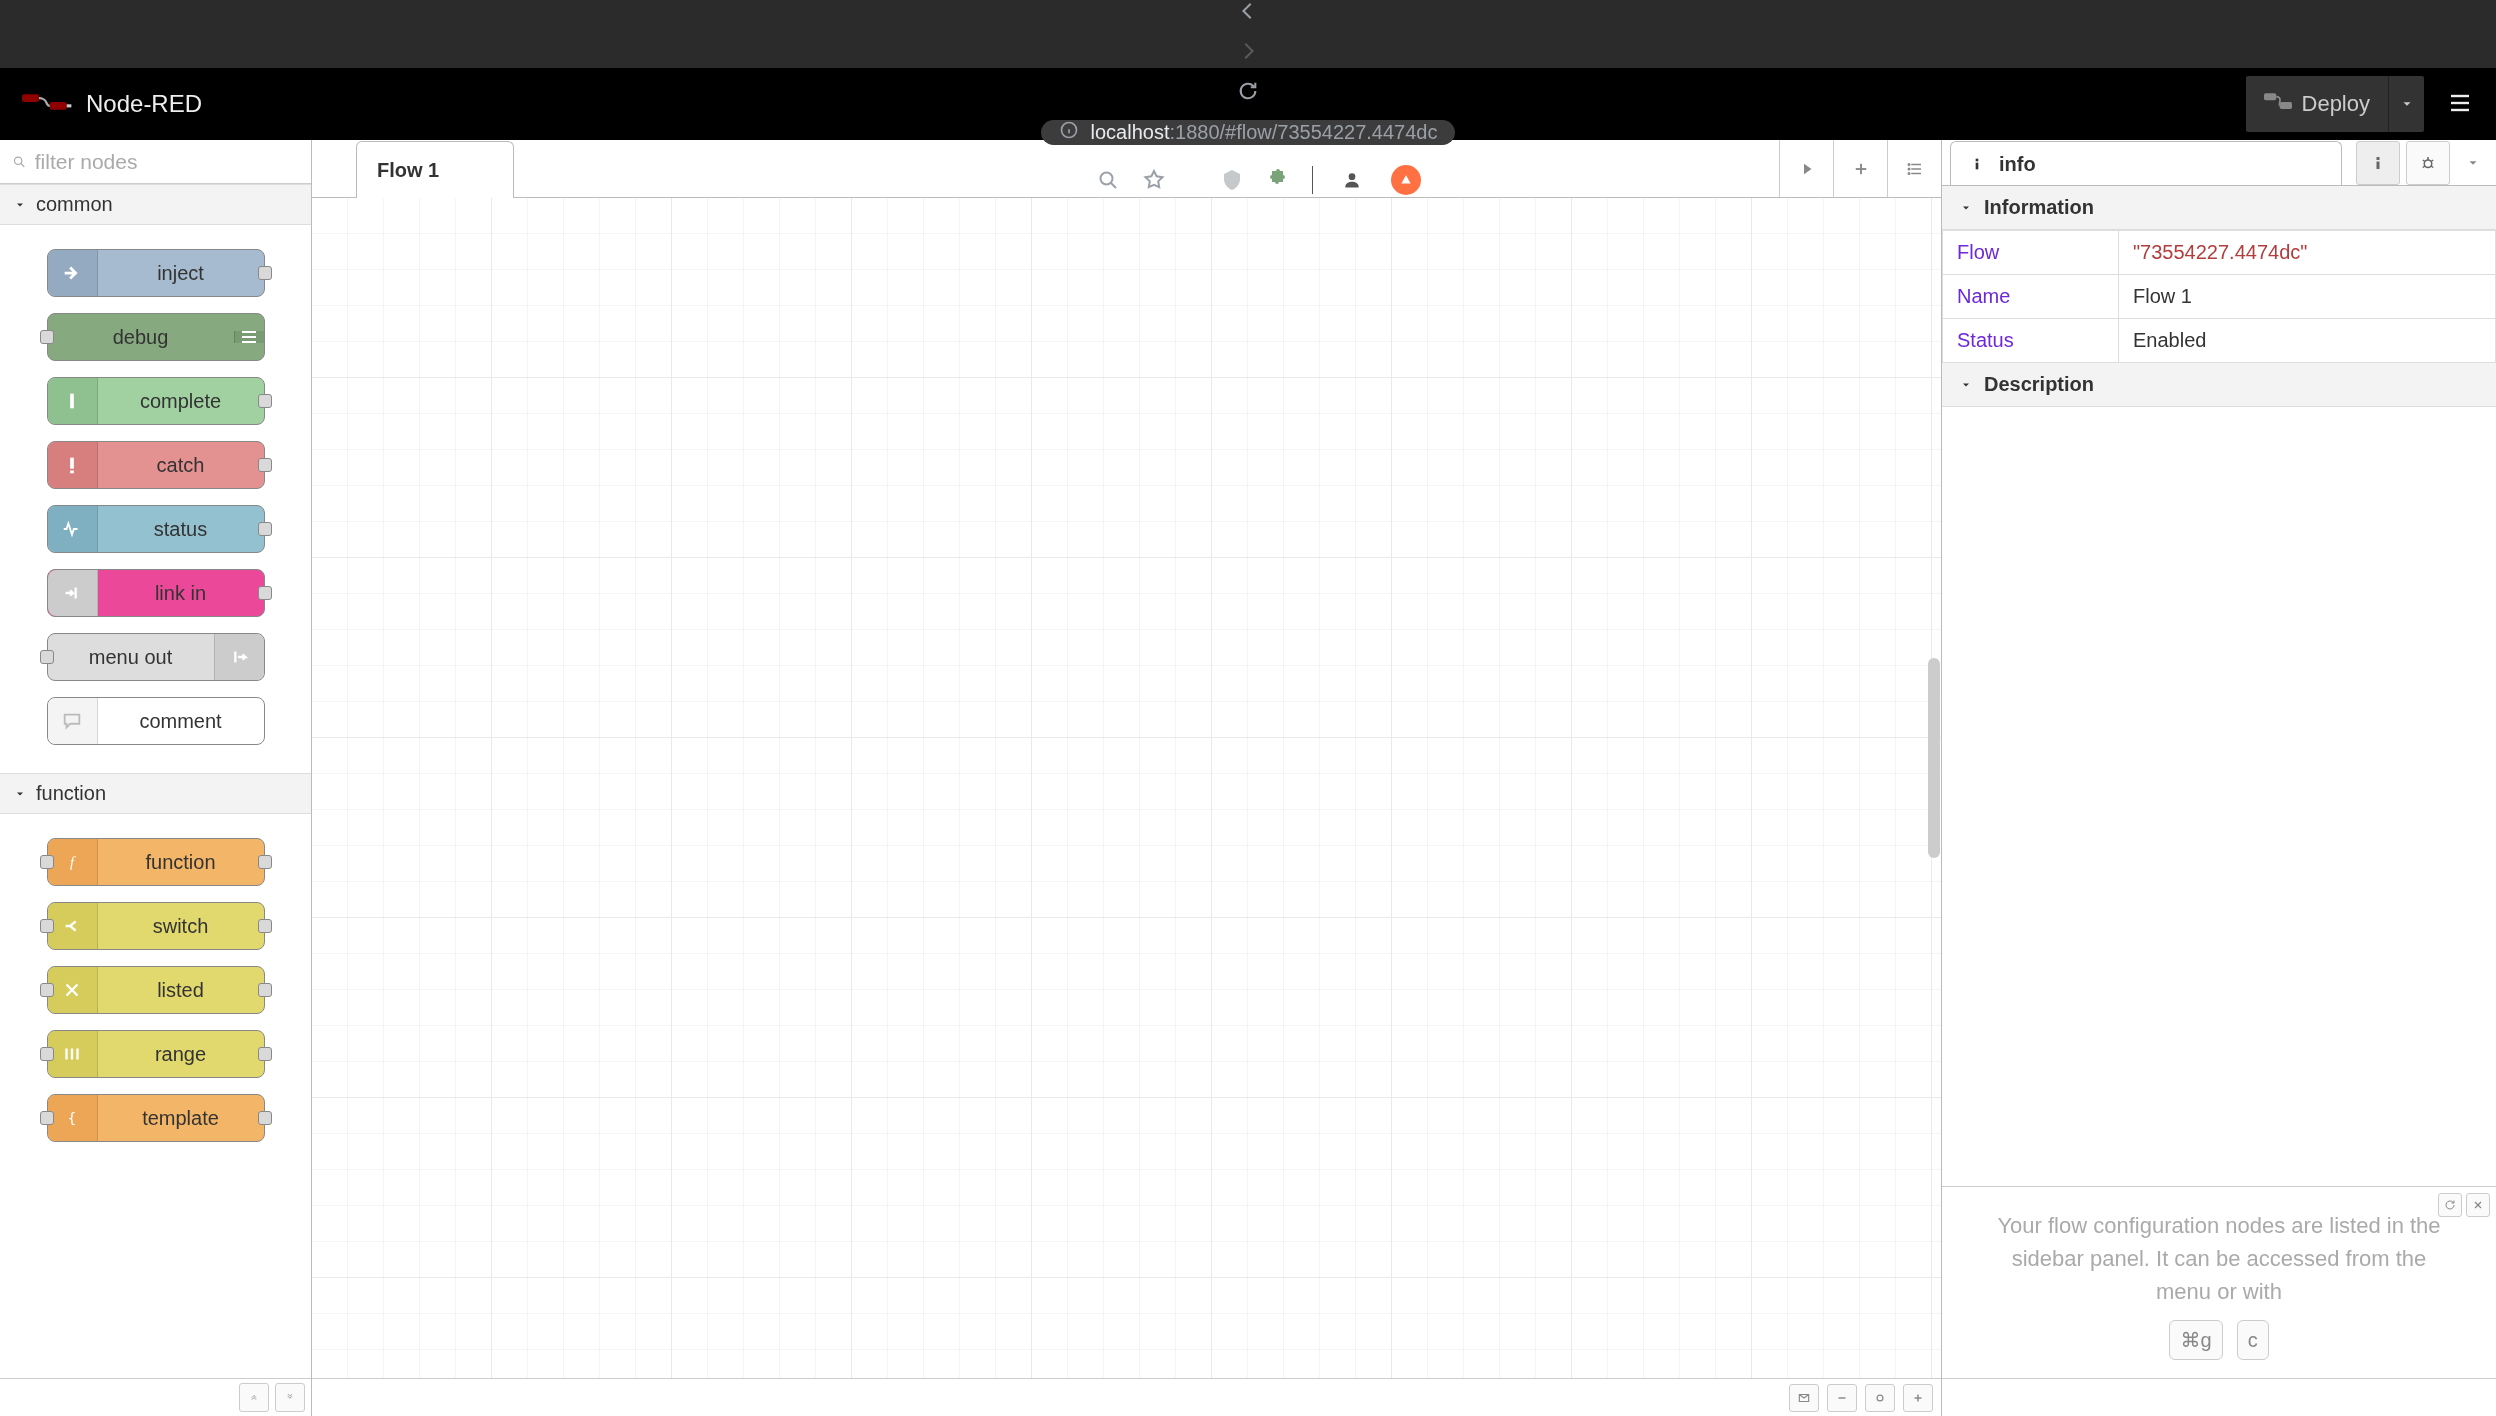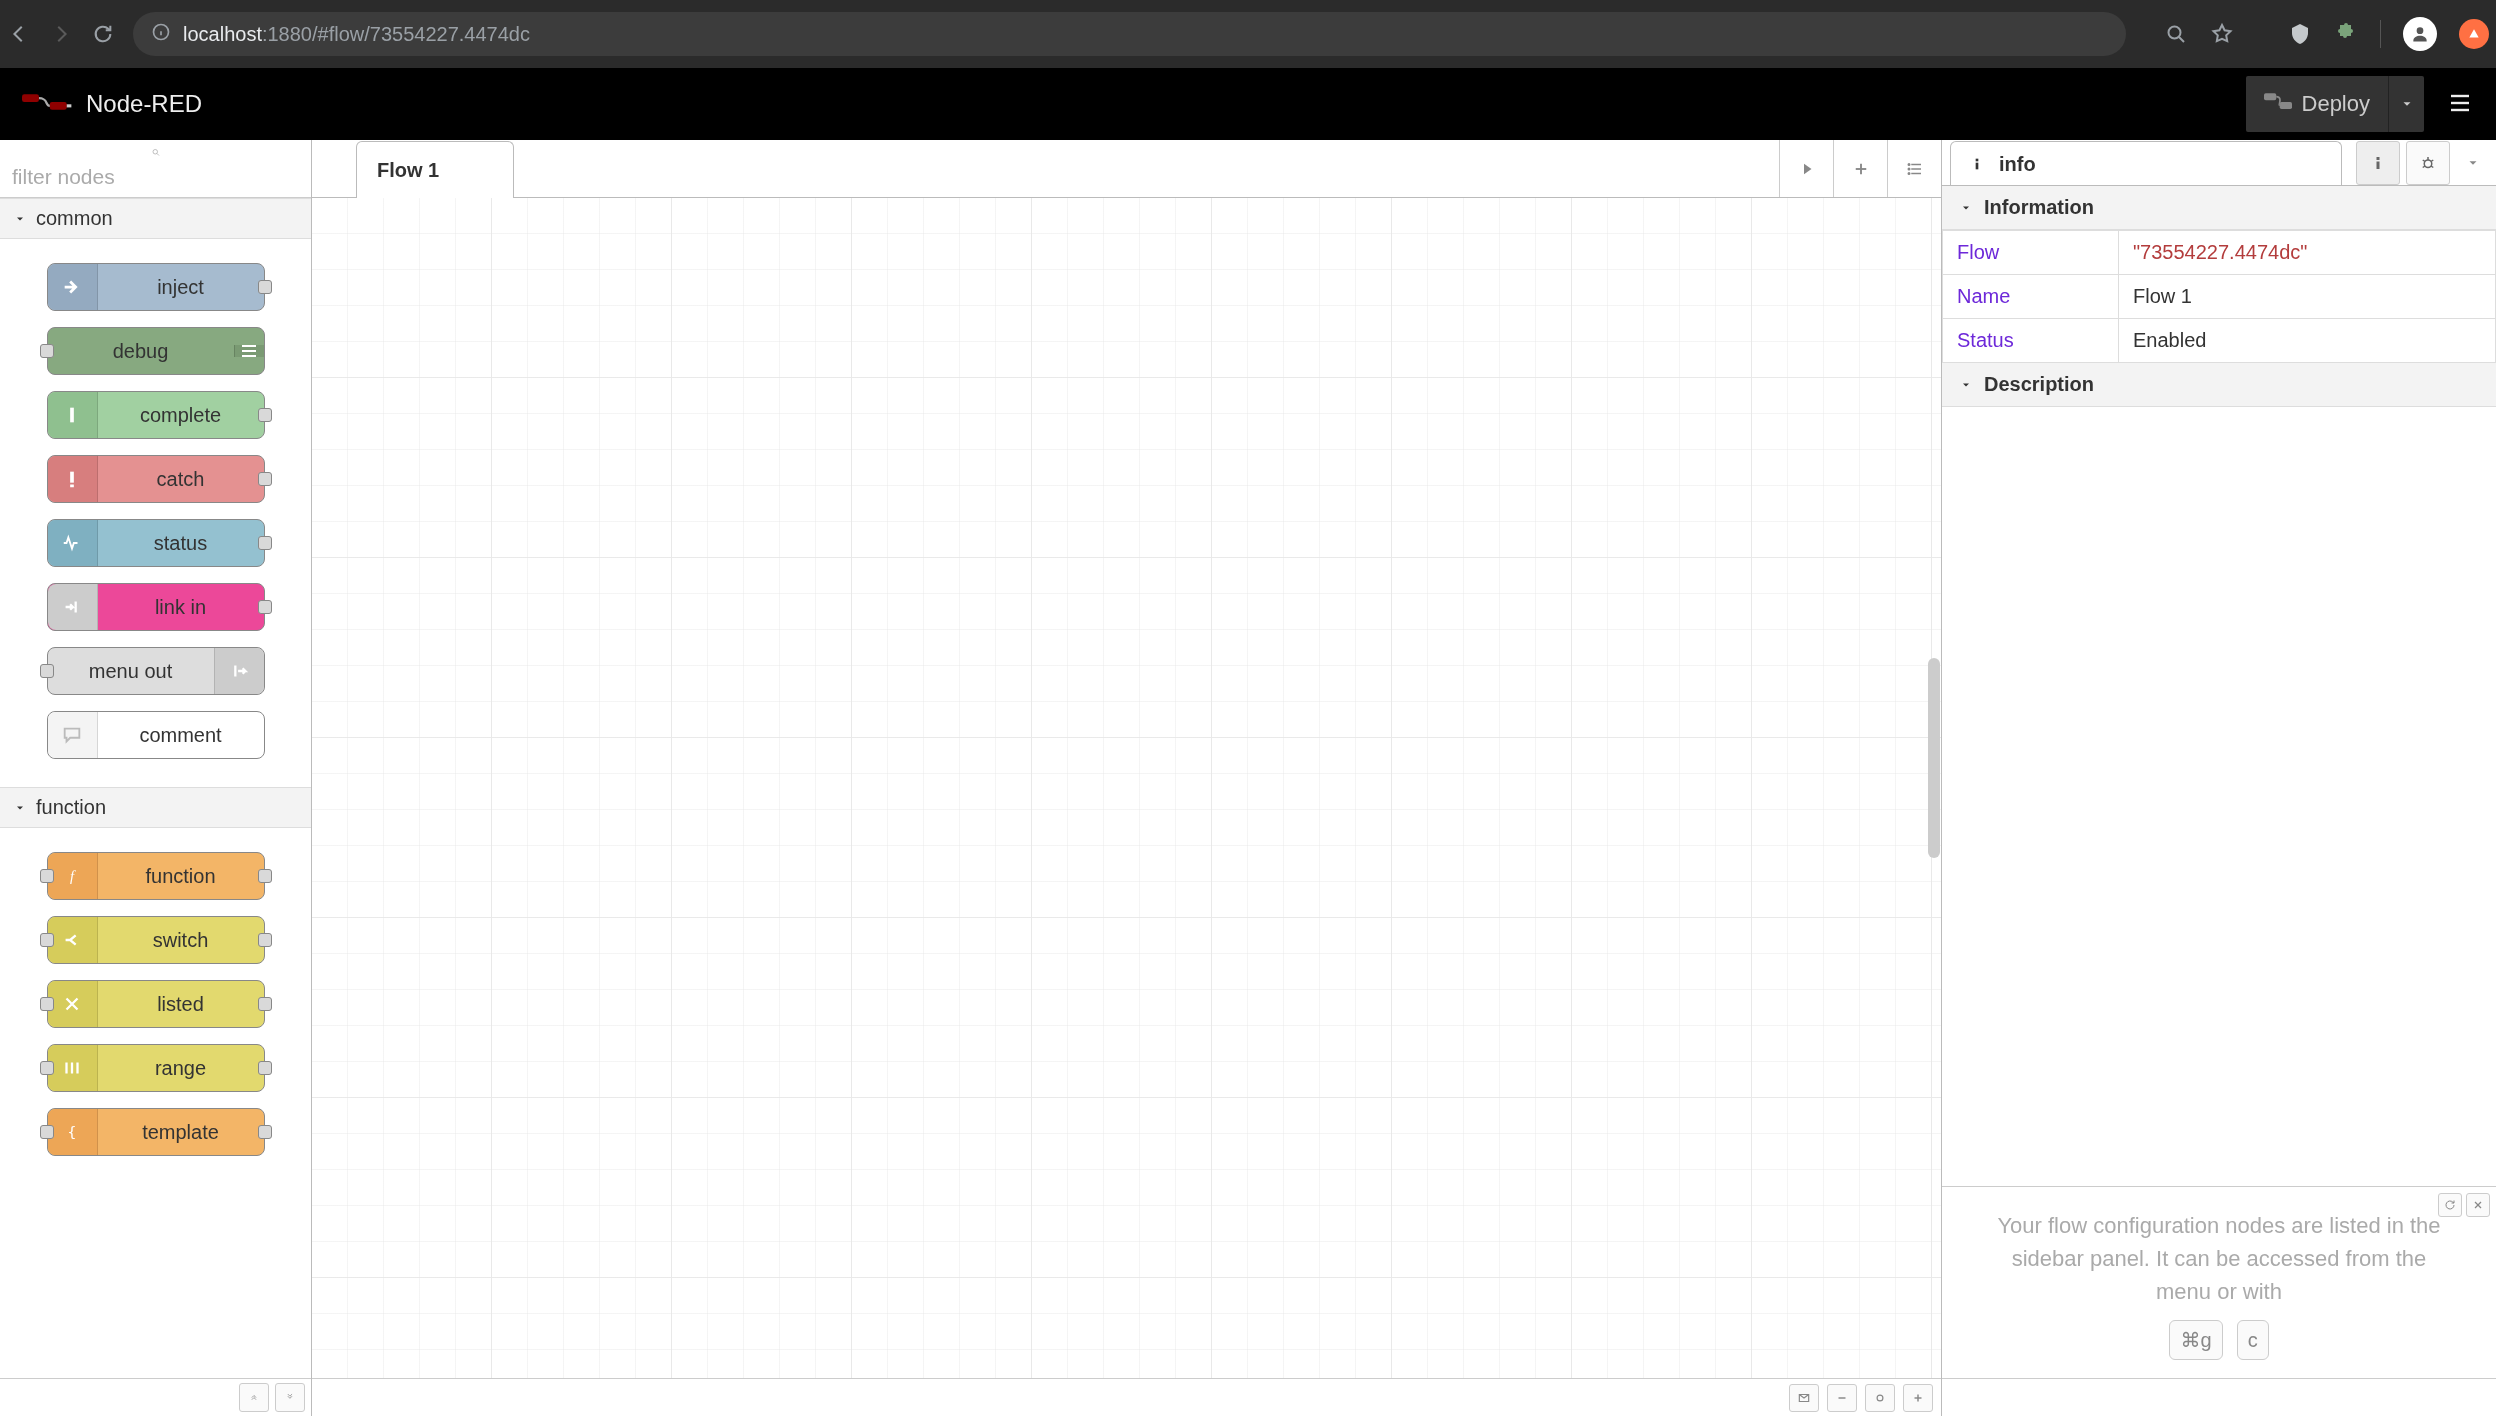--- a/index.html
+++ b/index.html
@@ -1,19 +1,19 @@
 <!DOCTYPE html>
 <html><head>
   <meta charset="utf-8">
   <style>
     * { box-sizing: border-box; margin: 0; padding: 0; }
     body { font-family: -apple-system, BlinkMacSystemFont, "Segoe UI", Helvetica, Arial, sans-serif; font-size: 14px; color: #333; overflow: hidden; width: 2496px; height: 1416px; }
 
     
-    .browser-chrome { background: #2b2b2b; height: 68px; display: flex; align-items: center; padding: 0 7px; gap: 18px; }
+    .browser-chrome { background: #2b2b2b; height: 68px; display: flex; align-items: center; padding: 0 7px; gap: 18px; flex-direction: column; }
     .nav-btn { color: #9aa0a6; width: 24px; height: 24px; display: flex; align-items: center; justify-content: center; cursor: pointer; }
     .nav-btn svg { width: 22px; height: 22px; }
     .url-bar { flex: 1; background: #3c3c3c; border-radius: 24px; height: 44px; display: flex; align-items: center; padding: 0 18px; color: #e8eaed; gap: 12px; font-size: 20px; }
     .url-info-icon { color: #9aa0a6; }
     .url-text .dim { color: #9aa0a6; }
     .url-text .bright { color: #e8eaed; }
     .chrome-right { display: flex; align-items: center; gap: 22px; margin-left: 20px; }
     .chrome-icon { color: #9aa0a6; width: 24px; height: 24px; display:flex; align-items:center; justify-content:center; }
     .chrome-sep { width:1px; height:28px; background:#555; }
     .avatar-white { width: 34px; height: 34px; border-radius: 50%; background: #fff; display:flex; align-items:center; justify-content:center; }
@@ -31,21 +31,21 @@
     .deploy-icon svg{width:28px;height:20px;}
     .deploy-caret { width: 36px; display:flex; align-items:center; justify-content:center; border-left:1px solid #222; color:#ccc; }
     .hamburger { margin-left: 22px; color:#eee; }
     .hamburger svg{width:28px;height:24px;}
 
     
     .main { display: flex; height: calc(1416px - 68px - 72px); }
 
     
     .palette { width: 312px; border-right: 1px solid #bbb; background:#fff; display:flex; flex-direction:column; }
-    .palette-search { border-bottom: 1px solid #ccc; height:58px; display:flex; align-items:center; padding:8px 12px; gap:8px;flex-direction:column; }
+    .palette-search { border-bottom: 1px solid #ccc; height:44px; display:flex; align-items:center; padding:8px 12px; gap:8px; }
     .palette-search svg{width:16px;height:16px; color:#aaa;}
     .palette-search input { border:none; outline:none; font-size:21px; width:100%; }
     .palette-search input::placeholder{color:#aaa;}
     .palette-body { flex:1; overflow-y:auto; }
     .category-header { background:#f3f3f3; border-top:1px solid #ddd; border-bottom:1px solid #ddd; padding:8px 14px; font-size:20px; color:#333; display:flex; align-items:center; gap:10px;}
     .category-header svg{width:12px;height:12px;}
     .node-list { padding: 24px 0 28px 0; display:flex; flex-direction:column; gap:16px; align-items:center;}
     .node { position:relative; width: 218px; height: 48px; border:1px solid #888; border-radius:8px; display:flex; align-items:center; color:#333; font-size:20px; }
     .node-icon { width:50px; height:100%; display:flex; align-items:center; justify-content:center; border-right:1px solid rgba(0,0,0,0.12); border-top-left-radius:8px; border-bottom-left-radius:8px; color:#fff;}
     .node-icon-right { border-right:none; border-left:1px solid rgba(0,0,0,0.12); border-radius:0 8px 8px 0; }

